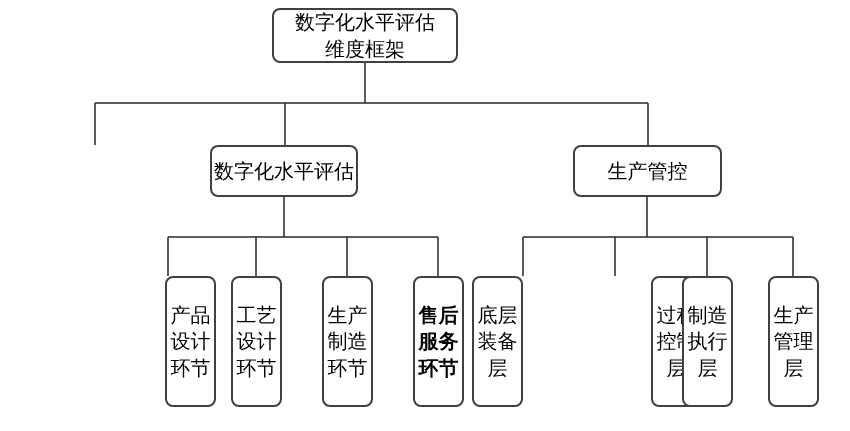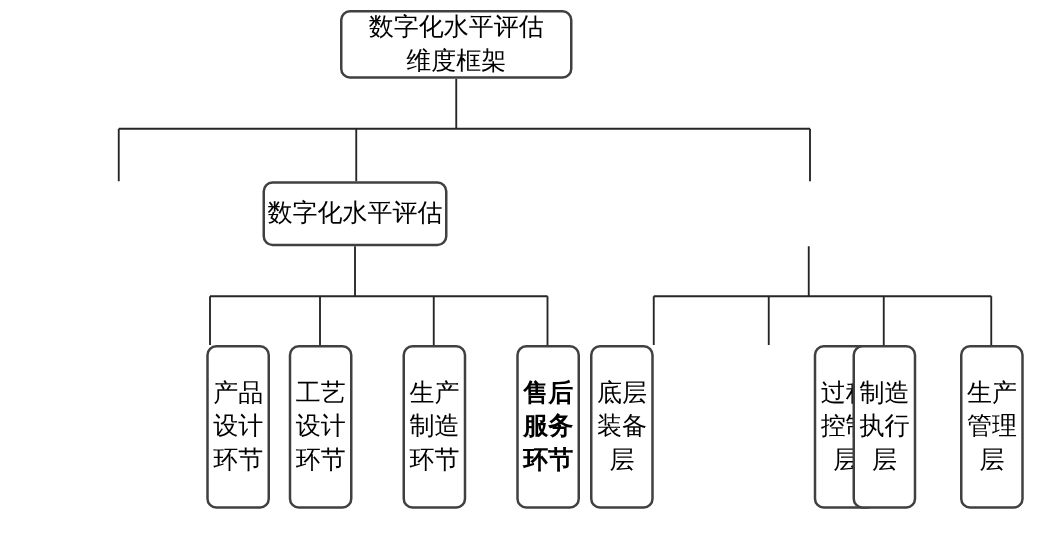--- a/index.html
+++ b/index.html
@@ -78,20 +78,21 @@
     <path d="M523 237 V276"></path>
     <path d="M615 237 V276"></path>
     <path d="M707 237 V276"></path>
     <path d="M793 237 V276"></path>
   </svg>
 
   <div class="box root-box">数字化水平评估
 维度框架</div>
 
   <div class="box l2-box-2">数字化水平评估</div>
+  <div class="box l2-box-3">生产管控</div>
 
   <div class="box l3 l3-a1">产品
 设计
 环节</div>
   <div class="box l3 l3-a2">工艺
 设计
 环节</div>
   <div class="box l3 l3-a3">生产
 制造
 环节</div>

